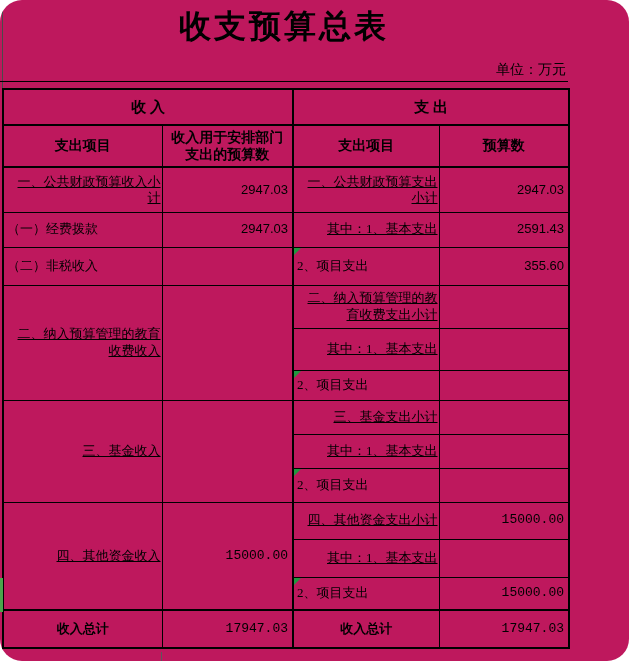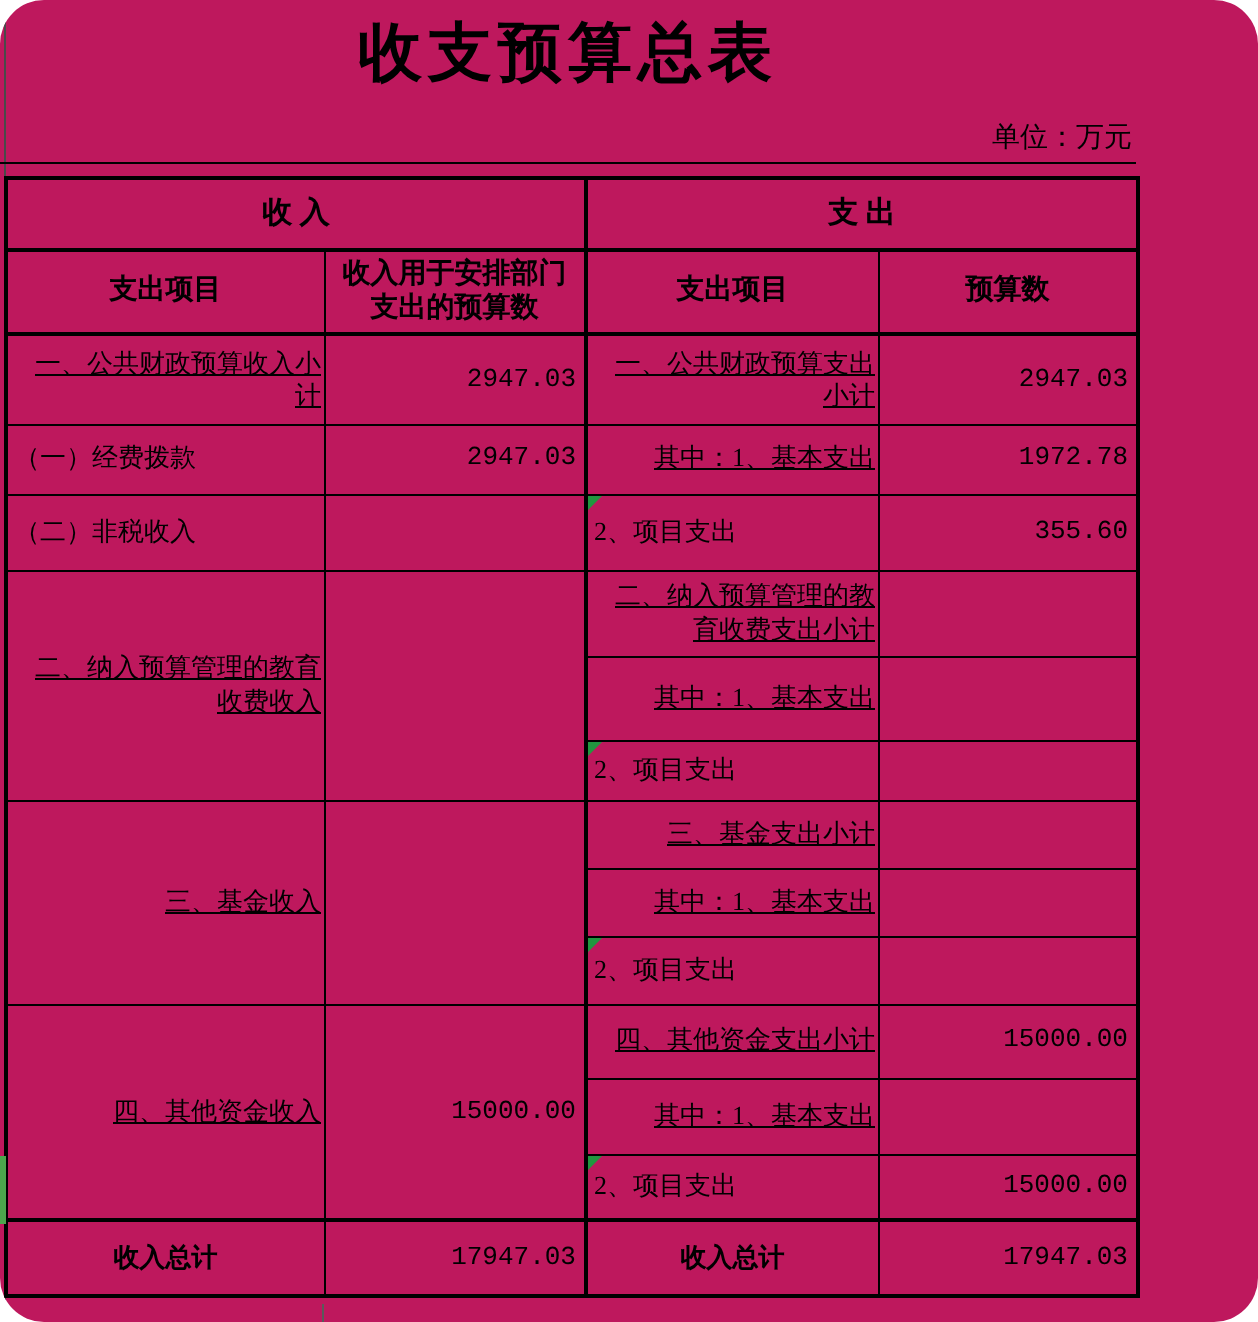--- a/index.html
+++ b/index.html
@@ -24,21 +24,21 @@
     border-collapse:collapse;table-layout:fixed;
     border:2px solid #000;font-size:13px;
   }
   td{border:1px solid #000;position:relative;padding:1px 3px;overflow:hidden;
      vertical-align:middle;line-height:1.25;}
   tr.h1 td{border-bottom-width:2px;font-size:15px;font-weight:bold;text-align:center;}
   tr.h2 td{border-bottom-width:2px;font-size:14px;font-weight:bold;text-align:center;padding:1px 2px;}
   td.item{text-align:right;padding-left:2px;padding-right:1px;text-decoration:underline;}
   td.ctr{text-align:left;}
   td.num{text-align:right;padding-right:4px;}
-  .numtop{font-family:Liberation Mono, monospace;padding-left:47px;}
+  .numtop{font-family:Liberation Sans, sans-serif;padding-left:47px;}
   .numbot{font-family:"Liberation Mono","DejaVu Sans Mono",monospace;}
   tr.total td{border-top-width:2px;}
   tr.total td.lbl{font-weight:bold;text-align:center;margin-left:28px;}
   td.dv{border-left-width:2px;}
   .tri{position:absolute;top:0;left:0;width:0;height:0;
        border-top:7px solid #21973f;border-right:7px solid transparent;}
   .green-bar{position:absolute;left:0;top:578px;width:3px;height:34px;background:#4ca64c;}
   .tail-line{position:absolute;left:161px;top:652px;width:1px;height:9px;background:#5a5a5a;}
 </style>
 </head>
@@ -76,21 +76,21 @@
         <td class="item">一、公共财政预算收入小计</td>
         <td class="num numtop">2947.03</td>
         <td class="item dv">一、公共财政预算支出小计</td>
         <td class="num numtop">2947.03</td>
       </tr>
 
       <tr style="height:35px">
         <td class="ctr">（一）经费拨款</td>
         <td class="num numtop">2947.03</td>
         <td class="item dv">其中：1、基本支出</td>
-        <td class="num numtop">1972.78</td>
+        <td class="num numtop">2591.43</td>
       </tr>
 
       <tr style="height:38px">
         <td class="ctr">（二）非税收入</td>
         <td class="num numtop"></td>
         <td class="ctr dv">
           <span class="tri"></span>
           <span>2、项目支出</span>
         </td>
         <td class="num numtop">355.60</td>

